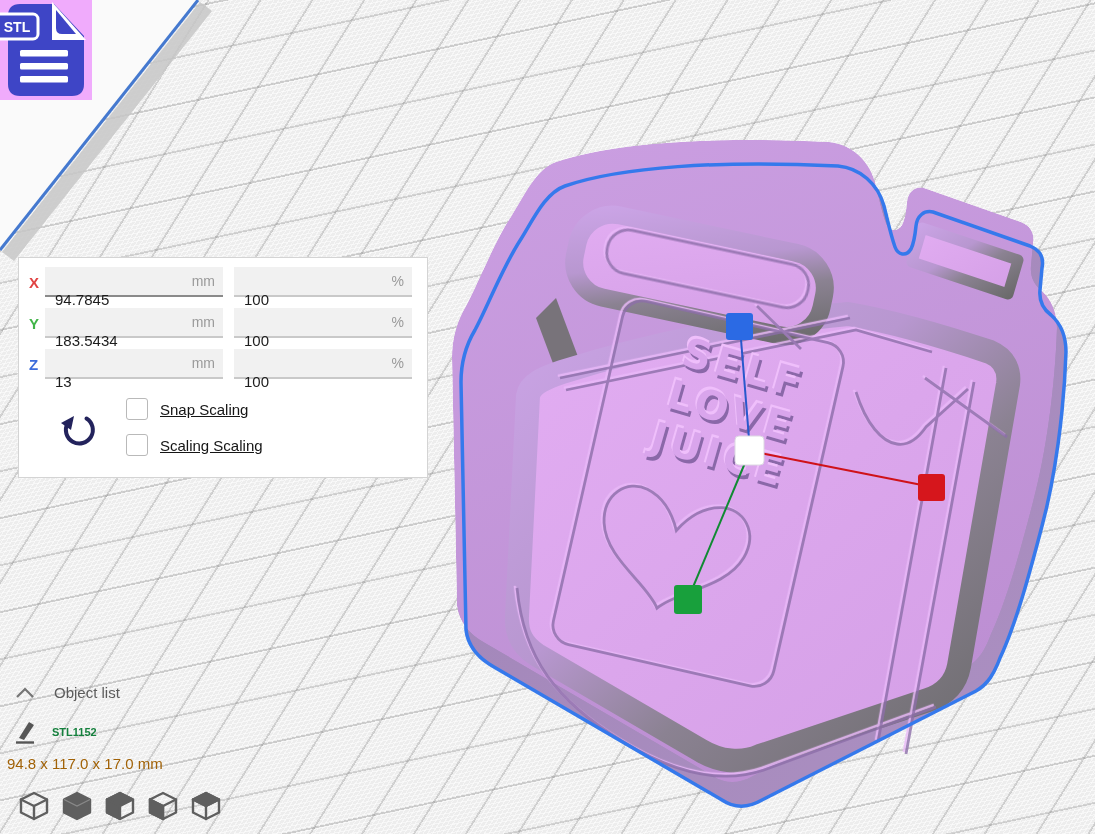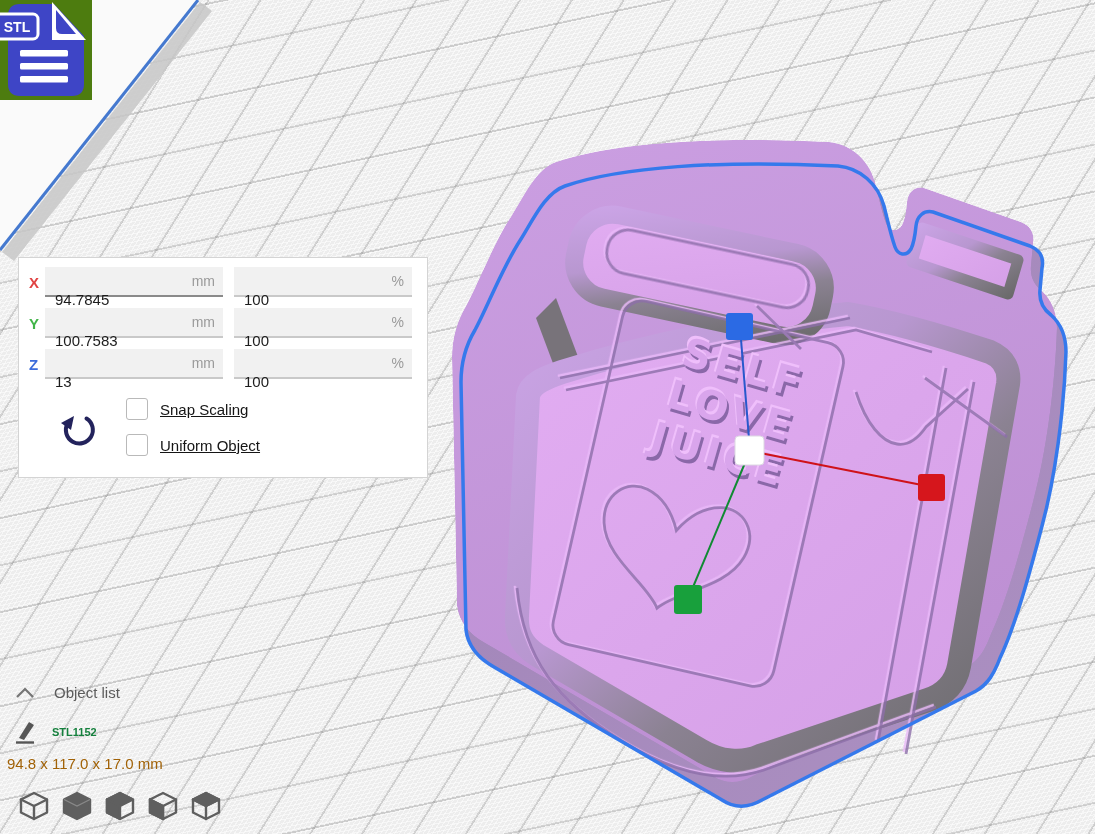--- a/index.html
+++ b/index.html
@@ -13,21 +13,21 @@
     background-color:#ededed;
     background-image:
       repeating-linear-gradient(168deg,rgba(115,115,115,.28) 0px,rgba(115,115,115,.28) 1.8px,transparent 1.8px,transparent 46px),
       repeating-linear-gradient(122deg,rgba(115,115,115,.28) 0px,rgba(115,115,115,.28) 1.8px,transparent 1.8px,transparent 44px),
       repeating-linear-gradient(168deg,rgba(255,255,255,.55) 0px,rgba(255,255,255,.55) 1px,transparent 1px,transparent 4px),
       repeating-linear-gradient(122deg,rgba(255,255,255,.55) 0px,rgba(255,255,255,.55) 1px,transparent 1px,transparent 4px);
   }
   .scene{position:absolute;left:0;top:0;}
   
   .stl-tile{
-    position:absolute;left:0;top:0;width:92px;height:100px;background:#4d7c0f;overflow:hidden;
+    position:absolute;left:0;top:0;width:92px;height:100px;background:#f0abfc;overflow:hidden;
   }
   
   .scale-panel{
     position:absolute;left:18px;top:257px;width:410px;height:221px;
     background:#fff;border:1px solid #d4d4d4;box-sizing:border-box;
   }
   .srow{position:absolute;left:10px;display:flex;align-items:center;height:30px;}
   .srow.r0{top:9px}.srow.r1{top:50px}.srow.r2{top:91px}
   .axis{width:16px;font-size:15px;font-weight:bold;}
   .axis.x{color:#e04343}.axis.y{color:#42b549}.axis.z{color:#3c6cdb}
@@ -229,21 +229,21 @@
       <span class="unit">mm</span>
     </div>
     <div class="sfield">
       <span class="val">100</span>
       <span class="unit">%</span>
     </div>
   </div>
   <div class="srow r1">
     <span class="axis y">Y</span>
     <div class="sfield">
-      <span class="val">100.7583</span>
+      <span class="val">183.5434</span>
       <span class="unit">mm</span>
     </div>
     <div class="sfield">
       <span class="val">100</span>
       <span class="unit">%</span>
     </div>
   </div>
   <div class="srow r2">
     <span class="axis z">Z</span>
     <div class="sfield">
@@ -262,21 +262,21 @@
       <polygon points="4,17 17,10 14,24" fill="#23235c"></polygon>
     </svg>
   </button>
 
   <div class="cbx c0">
     <span class="box"></span>
     <span class="lbl">Snap Scaling</span>
   </div>
   <div class="cbx c1">
     <span class="box"></span>
-    <span class="lbl">Uniform Object</span>
+    <span class="lbl">Scaling Scaling</span>
   </div>
 </div>
 
 <div class="obj-title">
   <svg width="22" height="14" viewBox="0 0 22 14">
     <polyline points="3,11 11,3 19,11" fill="none" stroke="#757575" stroke-width="2.2"></polyline>
   </svg>
   <span class="txt">Object list</span>
 </div>
 

